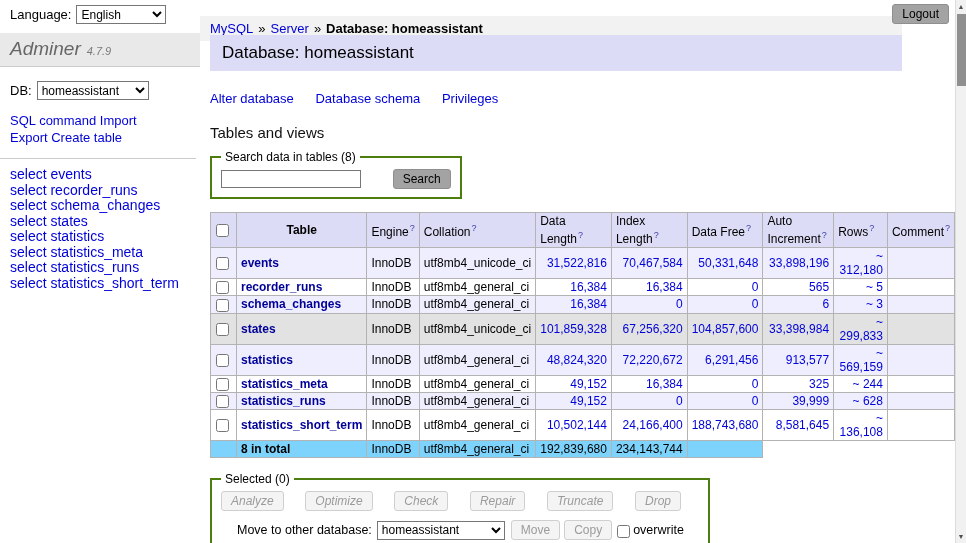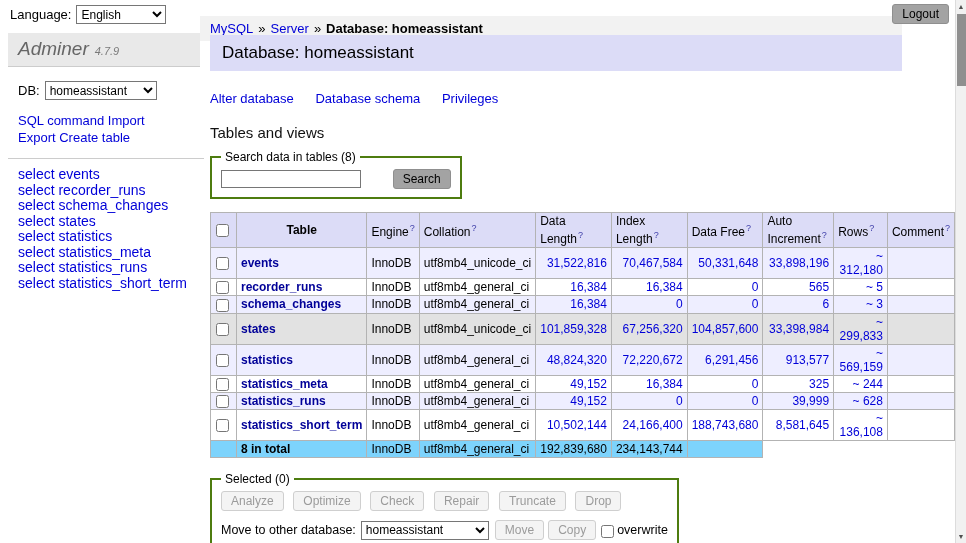--- a/index.html
+++ b/index.html
@@ -29,21 +29,21 @@
   .breadcrumb {
     position: absolute; left: 200px; top: 16px; width: 702px; height: 25px;
     background: var(--breadcrumb_bg, #f2f2f2); line-height: 25px; padding-left: 10px;
     white-space: nowrap;
   }
   .breadcrumb .sep { margin: 0 5px; color: #000; }
   .breadcrumb b { font-weight: bold; }
   .logout-btn { position: absolute; top: 4px; right: 17px; }
 
   
-  .sidebar { position: absolute; left: 0; top: 25px; width: 200px; bottom: 0; padding-left: 8px; }
+  .sidebar { position: absolute; left: 0; top: 25px; width: 200px; bottom: 0; }
   .sidebar h1 {
     margin: 8px 0 0; padding: 5px 10px 6px;
     background: var(--sidebar_h1_bg, #e9e9e9); border-bottom: 1px solid #ccc;
     font-weight: normal; font-style: italic; font-size: 19px; color: #666;
   }
   .sidebar h1 .ver { font-size: 11px; margin-left: 6px; color: #7a7a7a; }
   .db-row { padding: 14px 10px 0; }
   .db-row label { margin-right: 5px; }
   #db-select { width: 112px; }
   .sidebar-links-wrap { border-bottom: 1px solid #ccc; padding: 12px 10px 12px; margin-bottom: 5px; width: 196px; }
@@ -77,22 +77,22 @@
   .tables th.name a { color: var(--table_link, #000098); font-weight: bold; }
   .tables td.num { text-align: right; }
   .tables tfoot td, .tables tfoot th { background: #7dd3fc; }
   .tables tfoot th { text-align: left; }
   sup.help { font-size: 9px; color: #3d3da8; margin-left: 1px; }
   .w-check{width:24px}.w-name{width:106px}.w-engine{width:44px}.w-coll{width:102px}
   .w-dlen{width:72px}.w-ilen{width:74px}.w-dfree{width:66px}.w-ainc{width:80px}
   .w-rows{width:62px}.w-comment{width:56px}
 
   .selected-fs { margin-top: 14px; min-width: 400px; }
-  .selected-buttons button { margin-right: 6px; }
-  .move-row { margin-top: 9px; font-size: 12.5px; }
+  .selected-buttons button { margin-right: 18px; font-style: italic; }
+  .move-row { margin-top: 9px; font-size: 12.5px; margin-left: 16px; }
   .move-row label { margin-right: 5px; }
   #move-select { width: 128px; margin-right: 6px; }
   .move-row button { margin-right: 4px; }
   .ow-label { font-size: 12.5px; }
 
   
   .scrollbar { position: absolute; right: 0; top: 0; width: 11px; height: 543px; background: #f1f1f1; border-left: 1px solid #dcdcdc; }
   .scrollbar .arrow { height: 13px; font-size: 7px; color: #505050; text-align: center; line-height: 13px; }
   .scrollbar .arrow.down { position: absolute; bottom: 0; left: 0; right: 0; }
   .scrollbar .thumb { position: absolute; top: 14px; left: 1px; width: 9px; height: 72px; background: #8f8f8f; }

